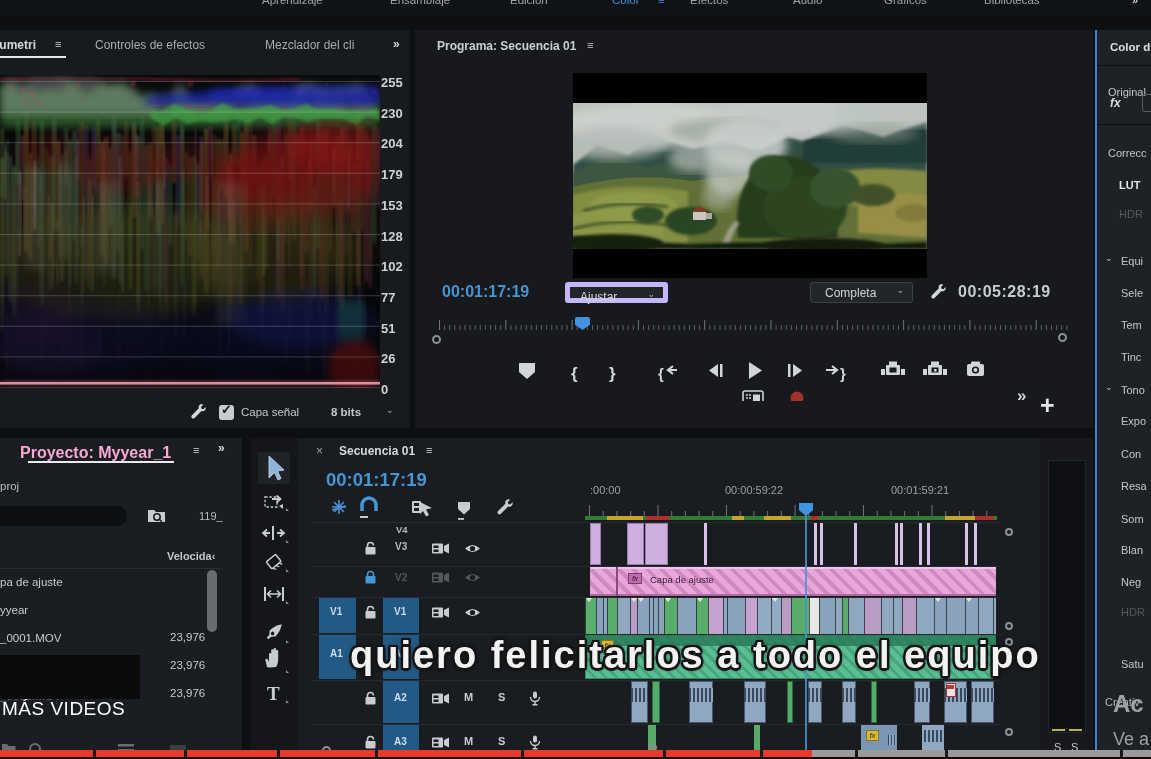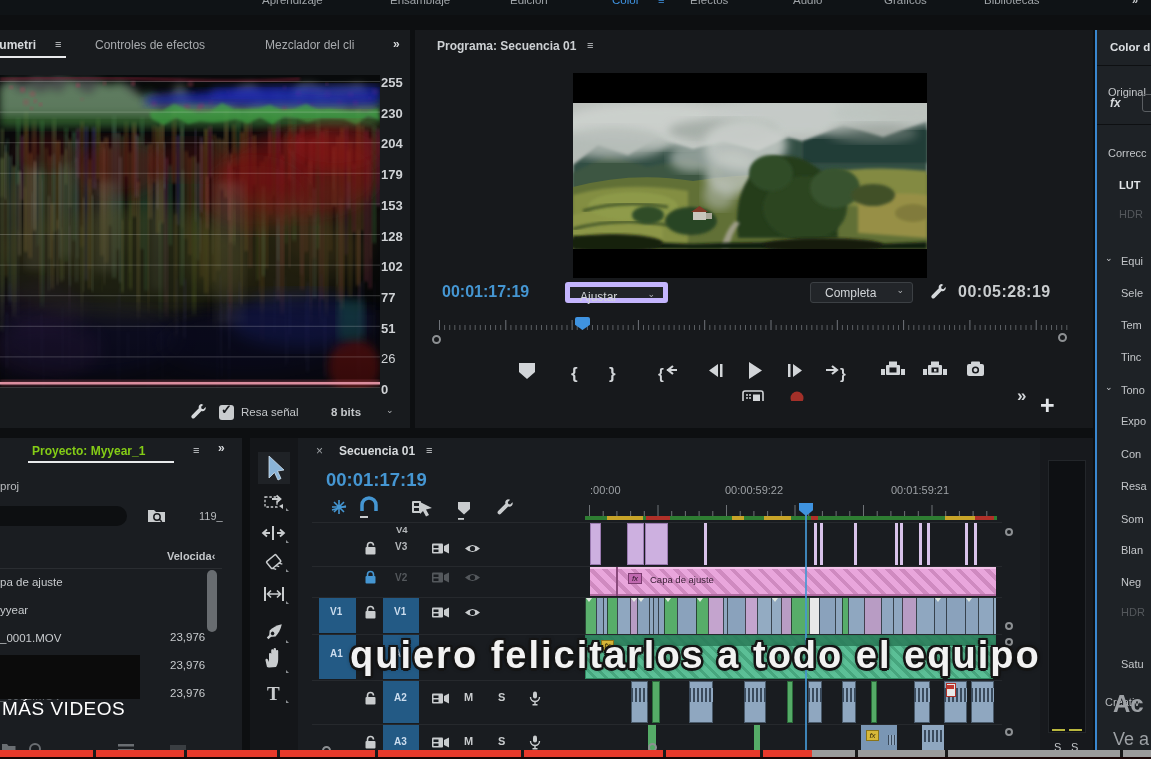--- a/index.html
+++ b/index.html
@@ -350,30 +350,30 @@
   <div id="scale">
       <div class="tx" style="left:381px;top:45px;font-size:13px;color:#cfd2d5;font-weight:bold;">255</div>
       <div class="tx" style="left:381px;top:75.7px;font-size:13px;color:#cfd2d5;font-weight:bold;">230</div>
       <div class="tx" style="left:381px;top:106.4px;font-size:13px;color:#cfd2d5;font-weight:bold;">204</div>
       <div class="tx" style="left:381px;top:137.1px;font-size:13px;color:#cfd2d5;font-weight:bold;">179</div>
       <div class="tx" style="left:381px;top:167.8px;font-size:13px;color:#cfd2d5;font-weight:bold;">153</div>
       <div class="tx" style="left:381px;top:198.5px;font-size:13px;color:#cfd2d5;font-weight:bold;">128</div>
       <div class="tx" style="left:381px;top:229.2px;font-size:13px;color:#cfd2d5;font-weight:bold;">102</div>
       <div class="tx" style="left:381px;top:259.9px;font-size:13px;color:#cfd2d5;font-weight:bold;">77</div>
       <div class="tx" style="left:381px;top:290.6px;font-size:13px;color:#cfd2d5;font-weight:bold;">51</div>
-      <div class="tx" style="left:381px;top:321.3px;font-size:13px;color:#cfd2d5;font-weight:normal;">26</div>
+      <div class="tx" style="left:381px;top:321.3px;font-size:13px;color:#cfd2d5;font-weight:bold;">26</div>
       <div class="tx" style="left:381px;top:352px;font-size:13px;color:#cfd2d5;font-weight:bold;">0</div>
     </div>
 
   <div class="abs" style="left:188px;top:372px;width:20px;height:18px;" id="wrench1"><svg width="19" height="19" viewBox="0 0 20 20">
         <path d="M14.5 2.2c-1.8 0-3.3 1.5-3.3 3.3 0 .4.1.8.2 1.2L4.1 14c-.8.8-.8 2 0 2.8.8.8 2 .8 2.8 0l7.3-7.3c.4.1.8.2 1.2.2 1.8 0 3.3-1.5 3.3-3.3 0-.4-.1-.8-.2-1.2l-2.3 2.3-1.9-.5-.5-1.9 2.3-2.3c-.4-.1-.8-.2-1.2-.2z" fill="#d5d8db"></path>
       </svg></div>
   <div class="abs" style="left:219px;top:375px;width:15px;height:15px;background:#c9ccce;border-radius:3px;"></div>
   <div class="tx" style="left:221px;top:372px;font-size:13px;color:#17191c;font-weight:bold;">✓</div>
-  <div class="tx" style="left:241px;top:376px;font-size:11.5px;color:#c3c6c9;">Resa señal</div>
+  <div class="tx" style="left:241px;top:376px;font-size:11.5px;color:#c3c6c9;">Capa señal</div>
   <div class="tx" style="left:331px;top:376px;font-size:11.5px;color:#c3c6c9;font-weight:bold;">8 bits</div>
   <div class="tx" style="left:386px;top:375px;font-size:9px;color:#b0b3b6;">⌄</div>
 </div>
 
 <div class="panel" style="left:415px;top:30px;width:678px;height:398px;background:#17191c;">
   <div class="tx" style="left:22px;top:9px;font-size:12px;color:#cdd0d3;font-weight:bold;">Programa: Secuencia 01</div>
   <div class="tx" style="left:172px;top:9px;font-size:11px;color:#cdd0d3;">≡</div>
 
   <div class="abs" style="left:158px;top:43px;width:354px;height:205px;background:#000;">
     <div class="abs" id="video" style="left:0;top:30px;width:354px;height:146px;background:#48523c;overflow:hidden;"><svg width="354" height="146" viewBox="0 0 354 146">
@@ -640,21 +640,21 @@
   <div class="tx" style="left:24px;top:514px;font-size:11px;color:#c3c6c9;">Blan</div>
   <div class="tx" style="left:24px;top:546px;font-size:11px;color:#c3c6c9;">Neg</div>
   <div class="tx" style="left:24px;top:576px;font-size:11px;color:#54585c;">HDR</div>
   <div class="tx" style="left:24px;top:628px;font-size:11px;color:#c3c6c9;">Satu</div>
   <div class="tx" style="left:8px;top:666px;font-size:11px;color:#b5b8bb;">Creativ</div>
 </div>
 <div class="tx" style="left:1113px;top:690px;font-size:24px;color:#9da1a5;font-weight:bold;">Ac</div>
 <div class="tx" style="left:1113px;top:729px;font-size:18px;color:#9da1a5;">Ve a</div>
 
 <div class="panel" style="left:0;top:438px;width:242px;height:321px;background:#1a1d21;">
-  <div class="tx" style="left:32px;top:6px;font-size:12px;color:#84cc16;font-weight:bold;">Proyecto: Myyear_1</div>
+  <div class="tx" style="left:20px;top:6px;font-size:16px;color:#f9a8d4;font-weight:bold;">Proyecto: Myyear_1</div>
   <div class="tx" style="left:193px;top:6px;font-size:11px;color:#d6d9dc;">≡</div>
   <div class="abs" style="left:28px;top:23px;width:146px;height:2px;background:#e8eaec;"></div>
   <div class="tx" style="left:218px;top:3px;font-size:12px;color:#d6d9dc;font-weight:bold;">»</div>
   <div class="tx" style="left:0px;top:42px;font-size:11.5px;color:#b8bbbe;">proj</div>
   <div class="abs" style="left:-10px;top:68px;width:137px;height:20px;background:#0d0f11;border-radius:10px;"></div>
   <div class="abs" id="foldsearch" style="left:147px;top:70px;width:21px;height:16px;"><svg width="21" height="16" viewBox="0 0 21 16">
         <path d="M1 2 h6 l2 2 h9 v10 h-17 z" fill="#c9ccce"></path>
         <circle cx="10" cy="9" r="3.2" fill="none" stroke="#17191c" stroke-width="1.5"></circle>
         <path d="M12.3 11.3 l2.5 2.5" stroke="#17191c" stroke-width="1.5"></path>
       </svg></div>

